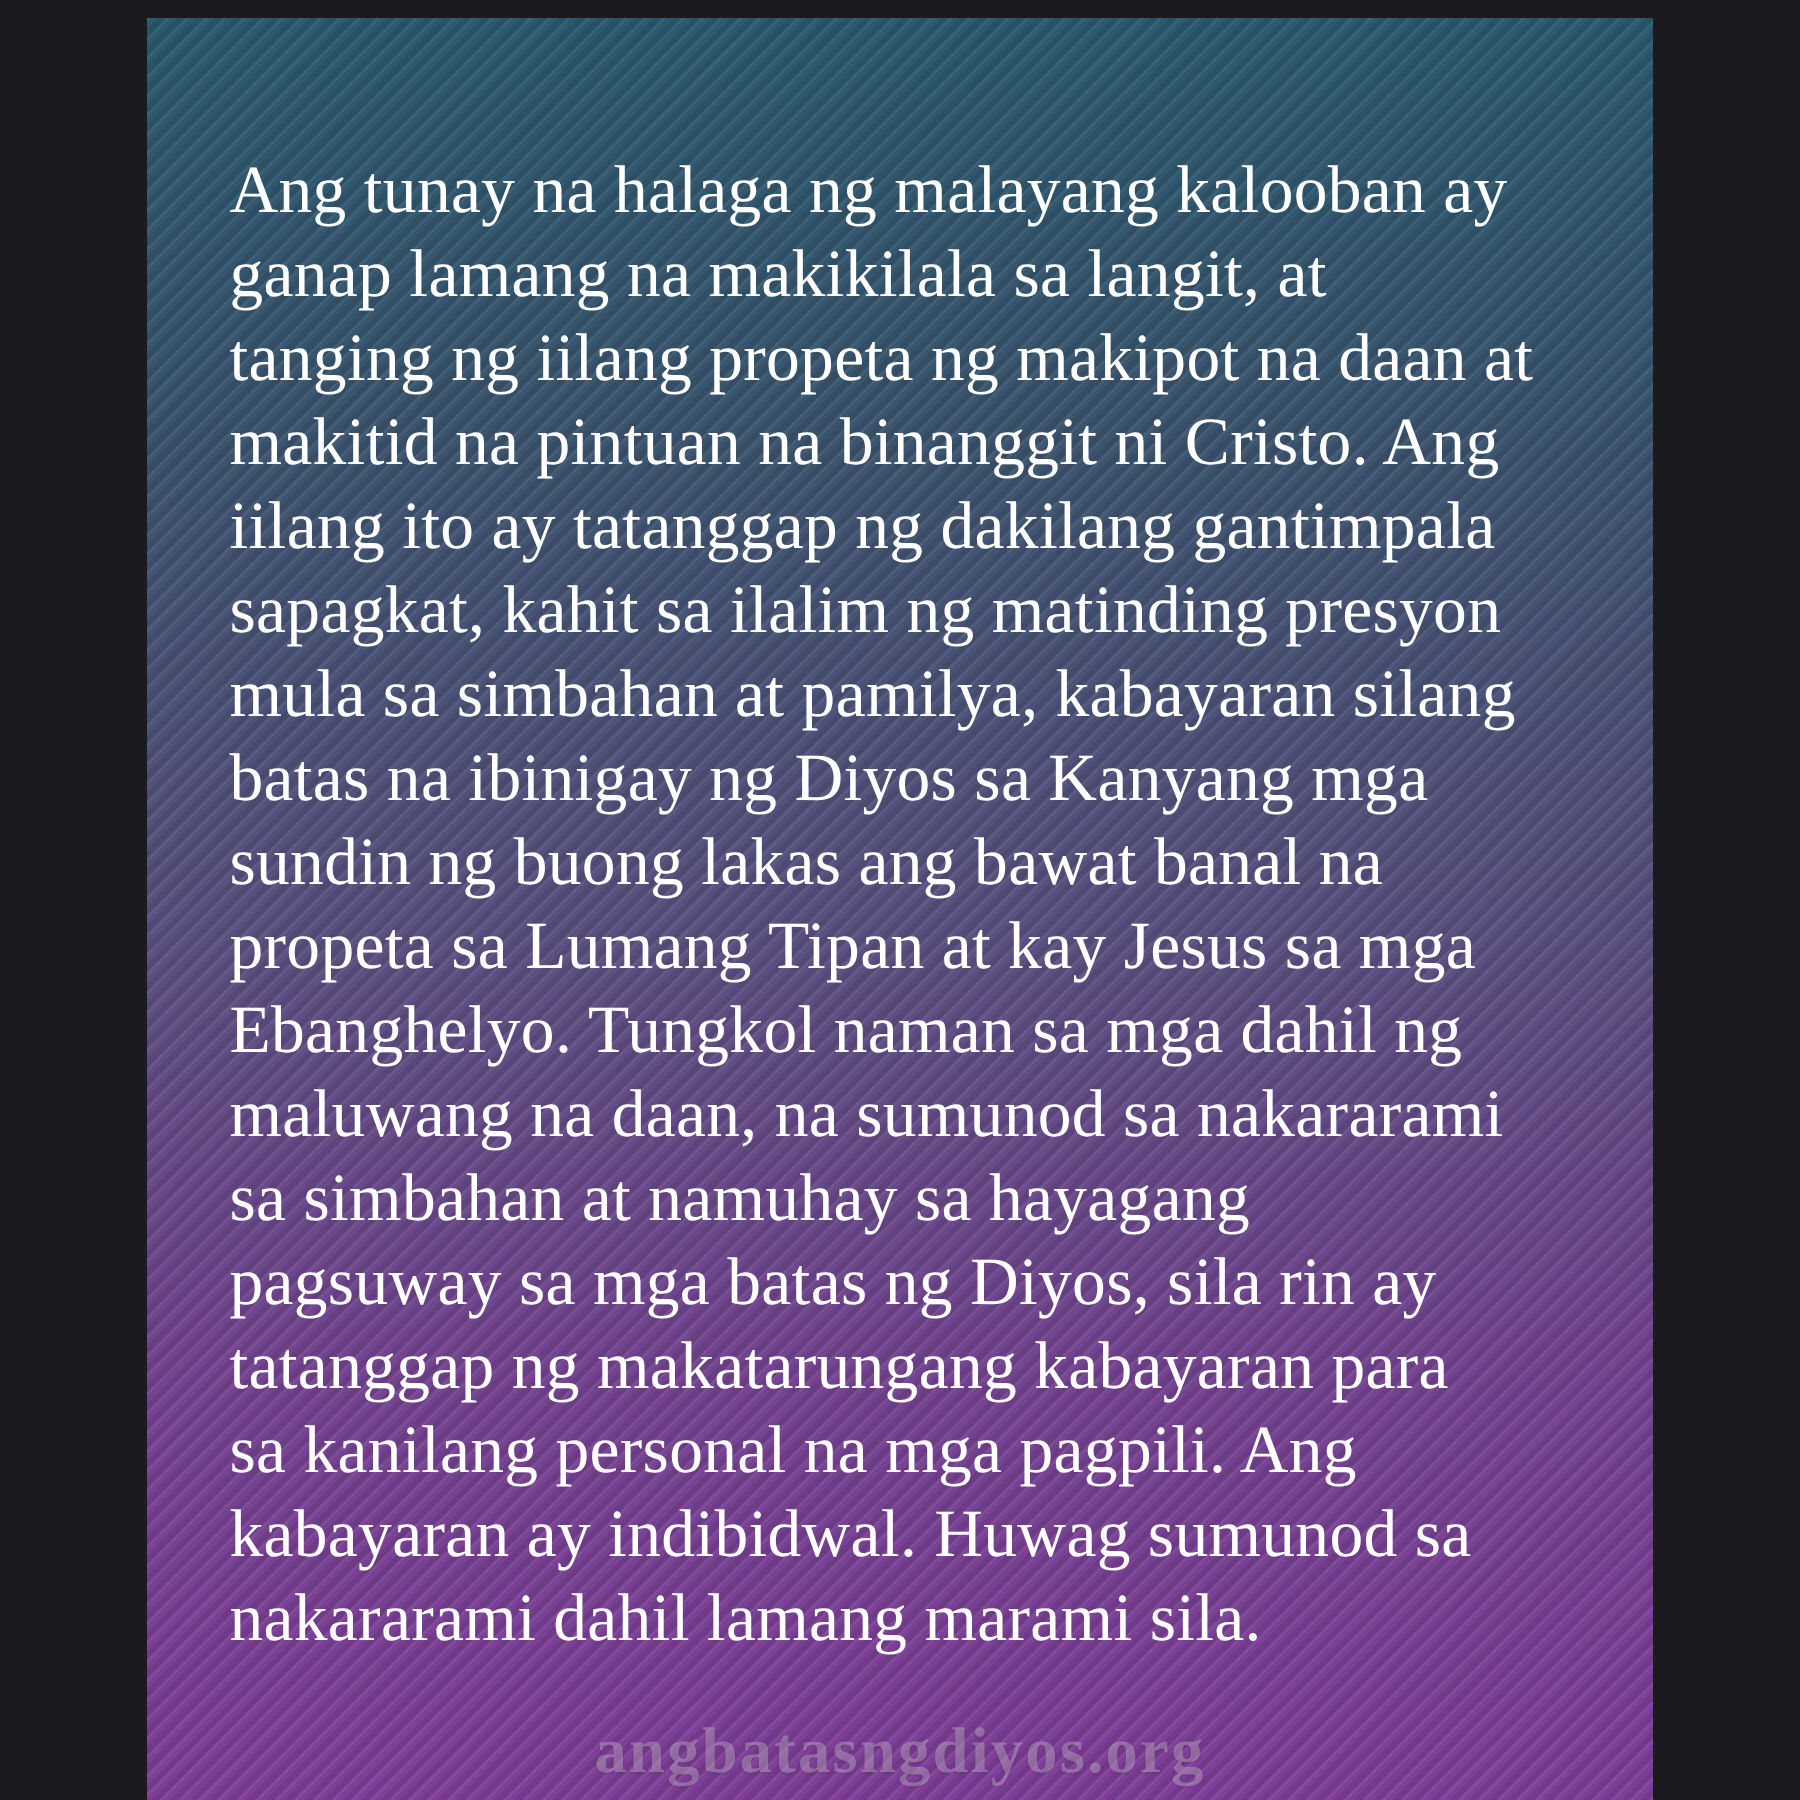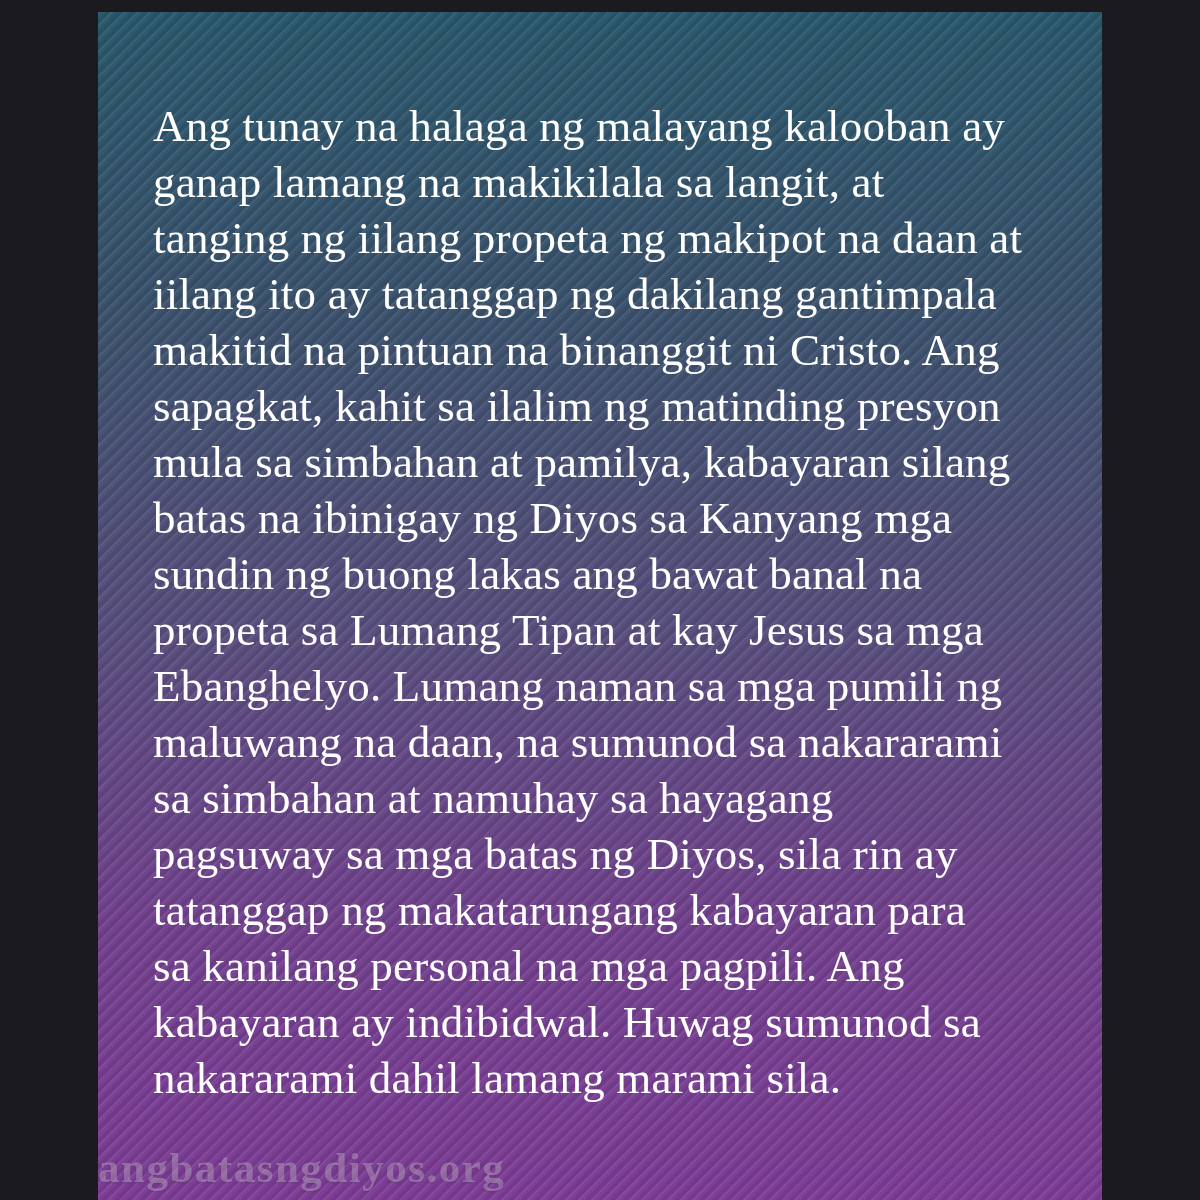--- a/index.html
+++ b/index.html
@@ -47,43 +47,44 @@
 
   .quote-line {
     white-space: nowrap;
   }
 
   .watermark {
     position: absolute;
     left: 0;
     right: 0;
     bottom: 20px;
+    text-align: center;
     font-weight: 700;
     font-size: 43px;
     letter-spacing: 1.5px;
     color: rgba(255,255,255,0.27);
     text-shadow: 0 1px 2px rgba(0,0,0,0.12);
   }
 </style>
 </head>
 <body>
 
 <div class="canvas">
   <div class="quote">
       <div class="quote-line">Ang tunay na halaga ng malayang kalooban ay</div>
       <div class="quote-line">ganap lamang na makikilala sa langit, at</div>
       <div class="quote-line">tanging ng iilang propeta ng makipot na daan at</div>
+      <div class="quote-line">makitid na pintuan na binanggit ni Cristo. Ang</div>
       <div class="quote-line">iilang ito ay tatanggap ng dakilang gantimpala</div>
-      <div class="quote-line">makitid na pintuan na binanggit ni Cristo. Ang</div>
       <div class="quote-line">sapagkat, kahit sa ilalim ng matinding presyon</div>
       <div class="quote-line">mula sa simbahan at pamilya, kabayaran silang</div>
       <div class="quote-line">batas na ibinigay ng Diyos sa Kanyang mga</div>
       <div class="quote-line">sundin ng buong lakas ang bawat banal na</div>
       <div class="quote-line">propeta sa Lumang Tipan at kay Jesus sa mga</div>
-      <div class="quote-line">Ebanghelyo. Lumang naman sa mga pumili ng</div>
+      <div class="quote-line">Ebanghelyo. Tungkol naman sa mga dahil ng</div>
       <div class="quote-line">maluwang na daan, na sumunod sa nakararami</div>
       <div class="quote-line">sa simbahan at namuhay sa hayagang</div>
       <div class="quote-line">pagsuway sa mga batas ng Diyos, sila rin ay</div>
       <div class="quote-line">tatanggap ng makatarungang kabayaran para</div>
       <div class="quote-line">sa kanilang personal na mga pagpili. Ang</div>
       <div class="quote-line">kabayaran ay indibidwal. Huwag sumunod sa</div>
       <div class="quote-line">nakararami dahil lamang marami sila.</div>
     </div>
 
   <div class="watermark">angbatasngdiyos.org</div>

